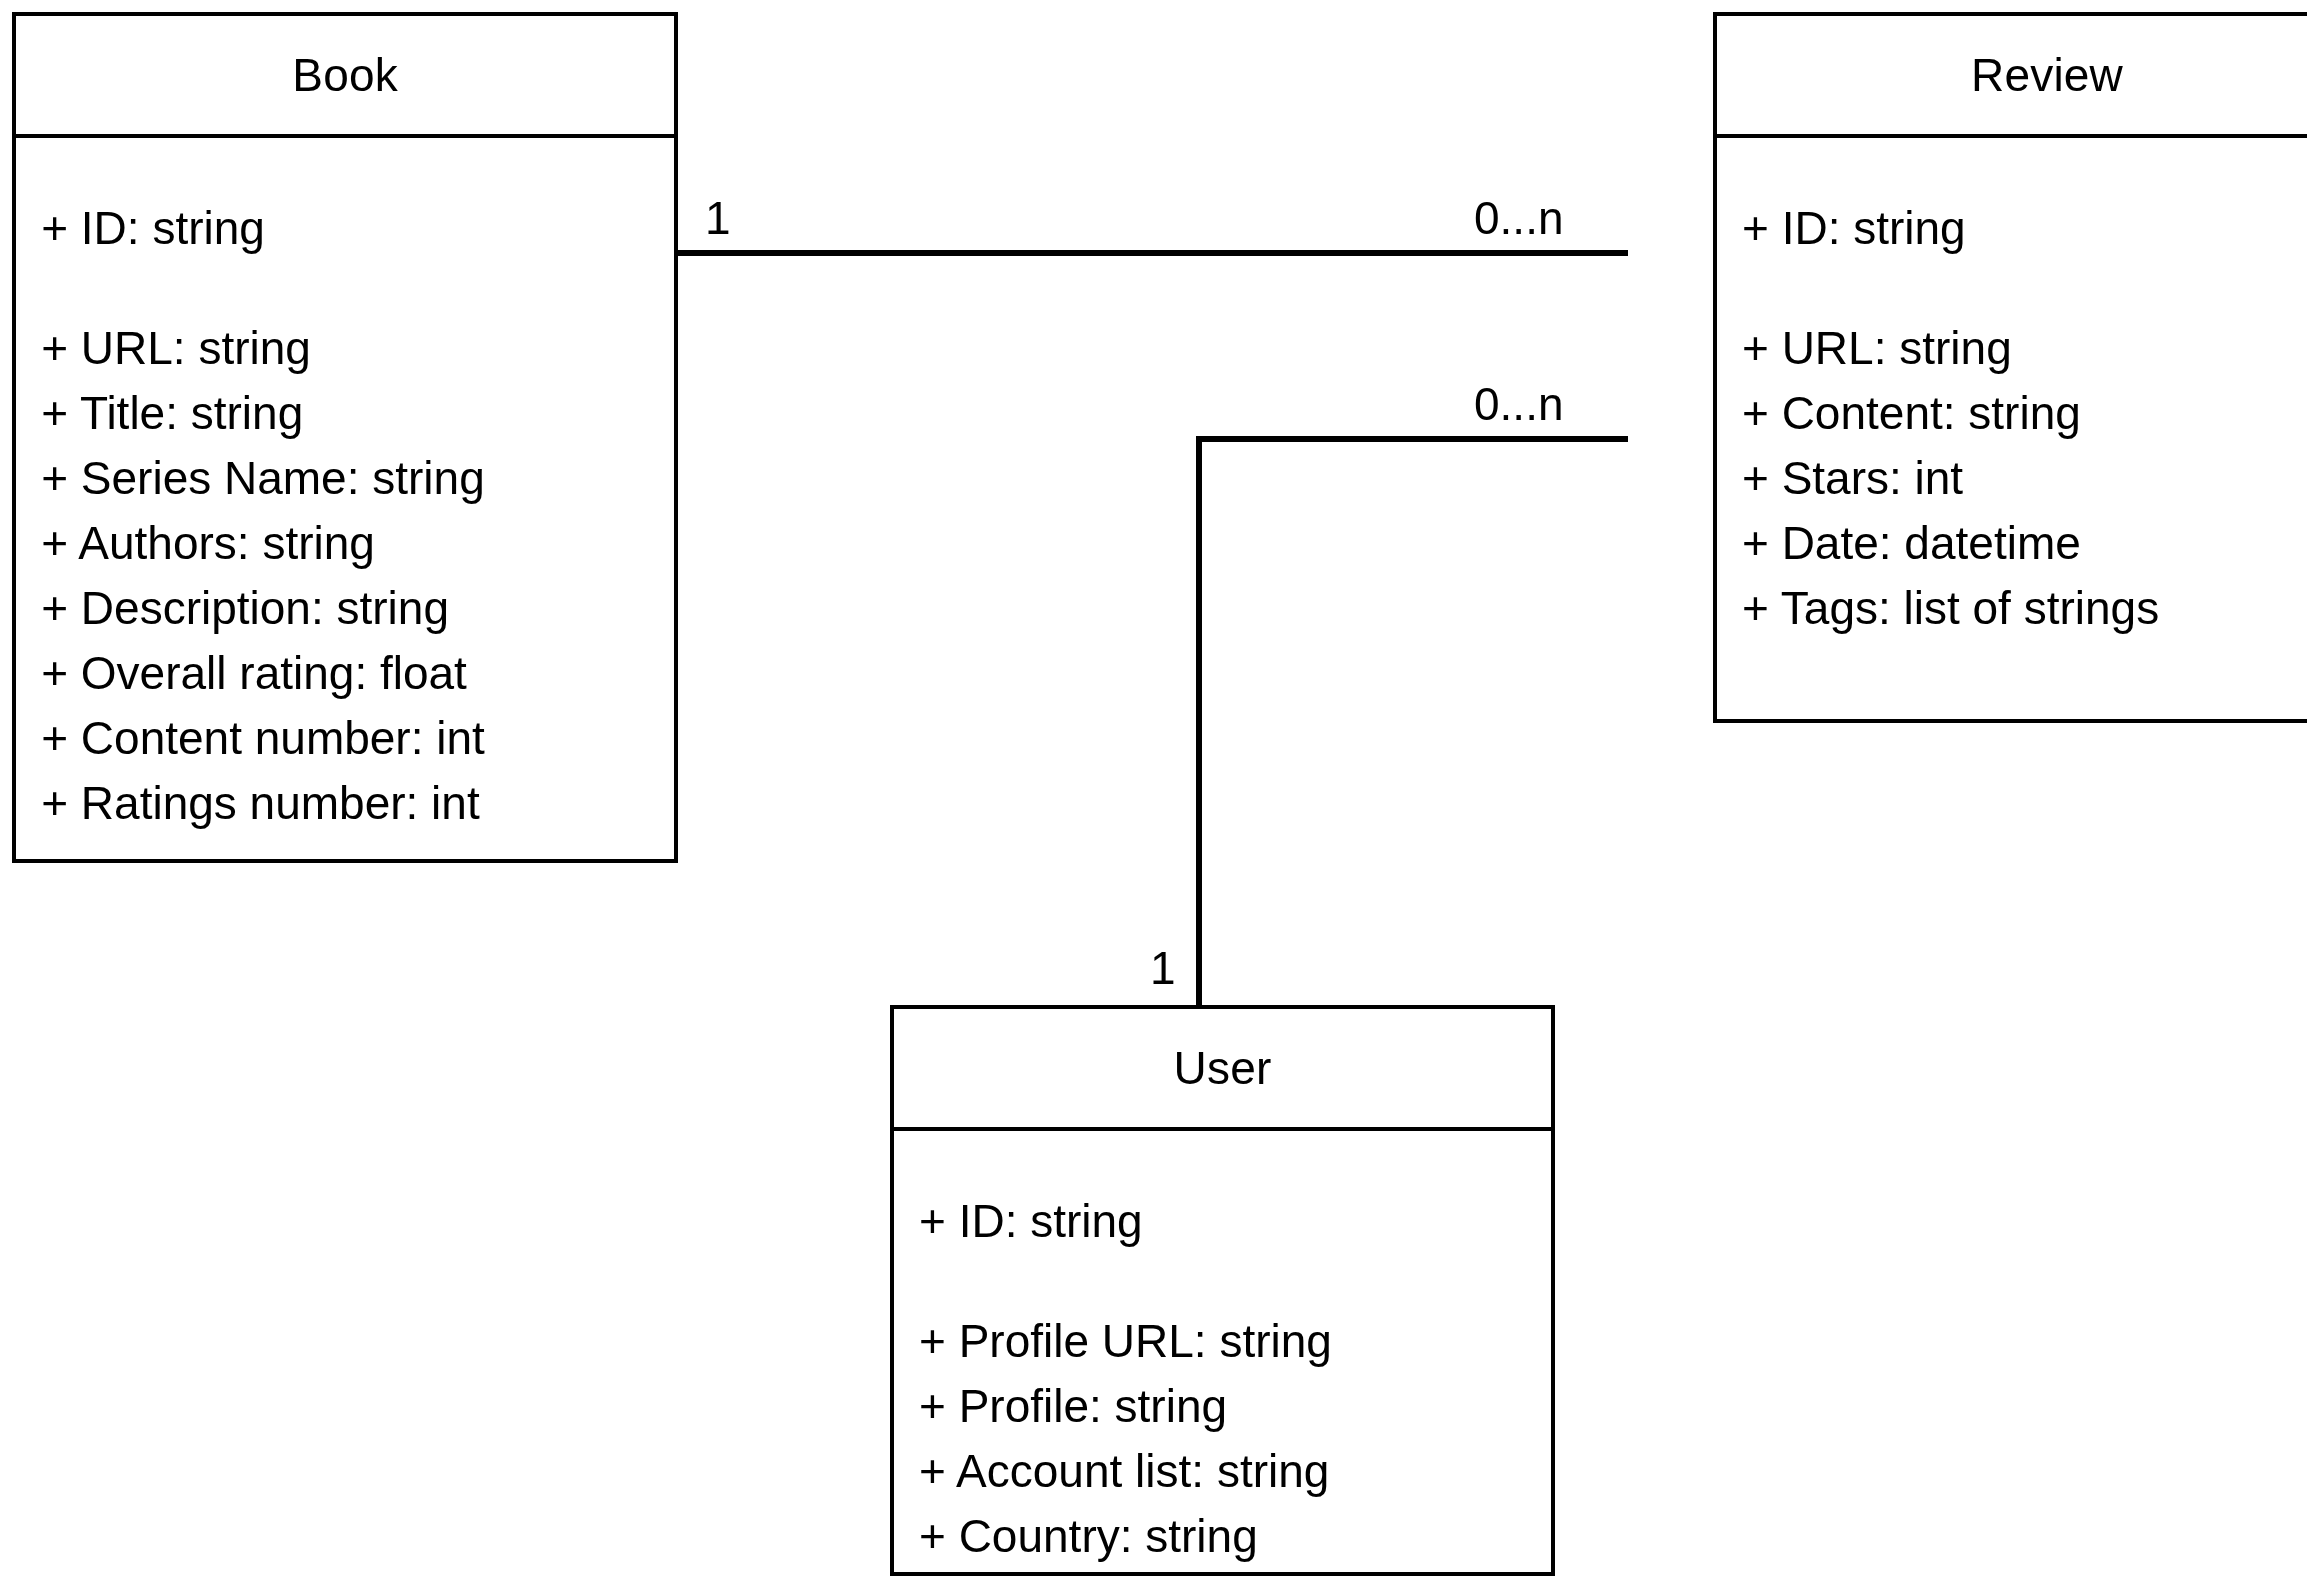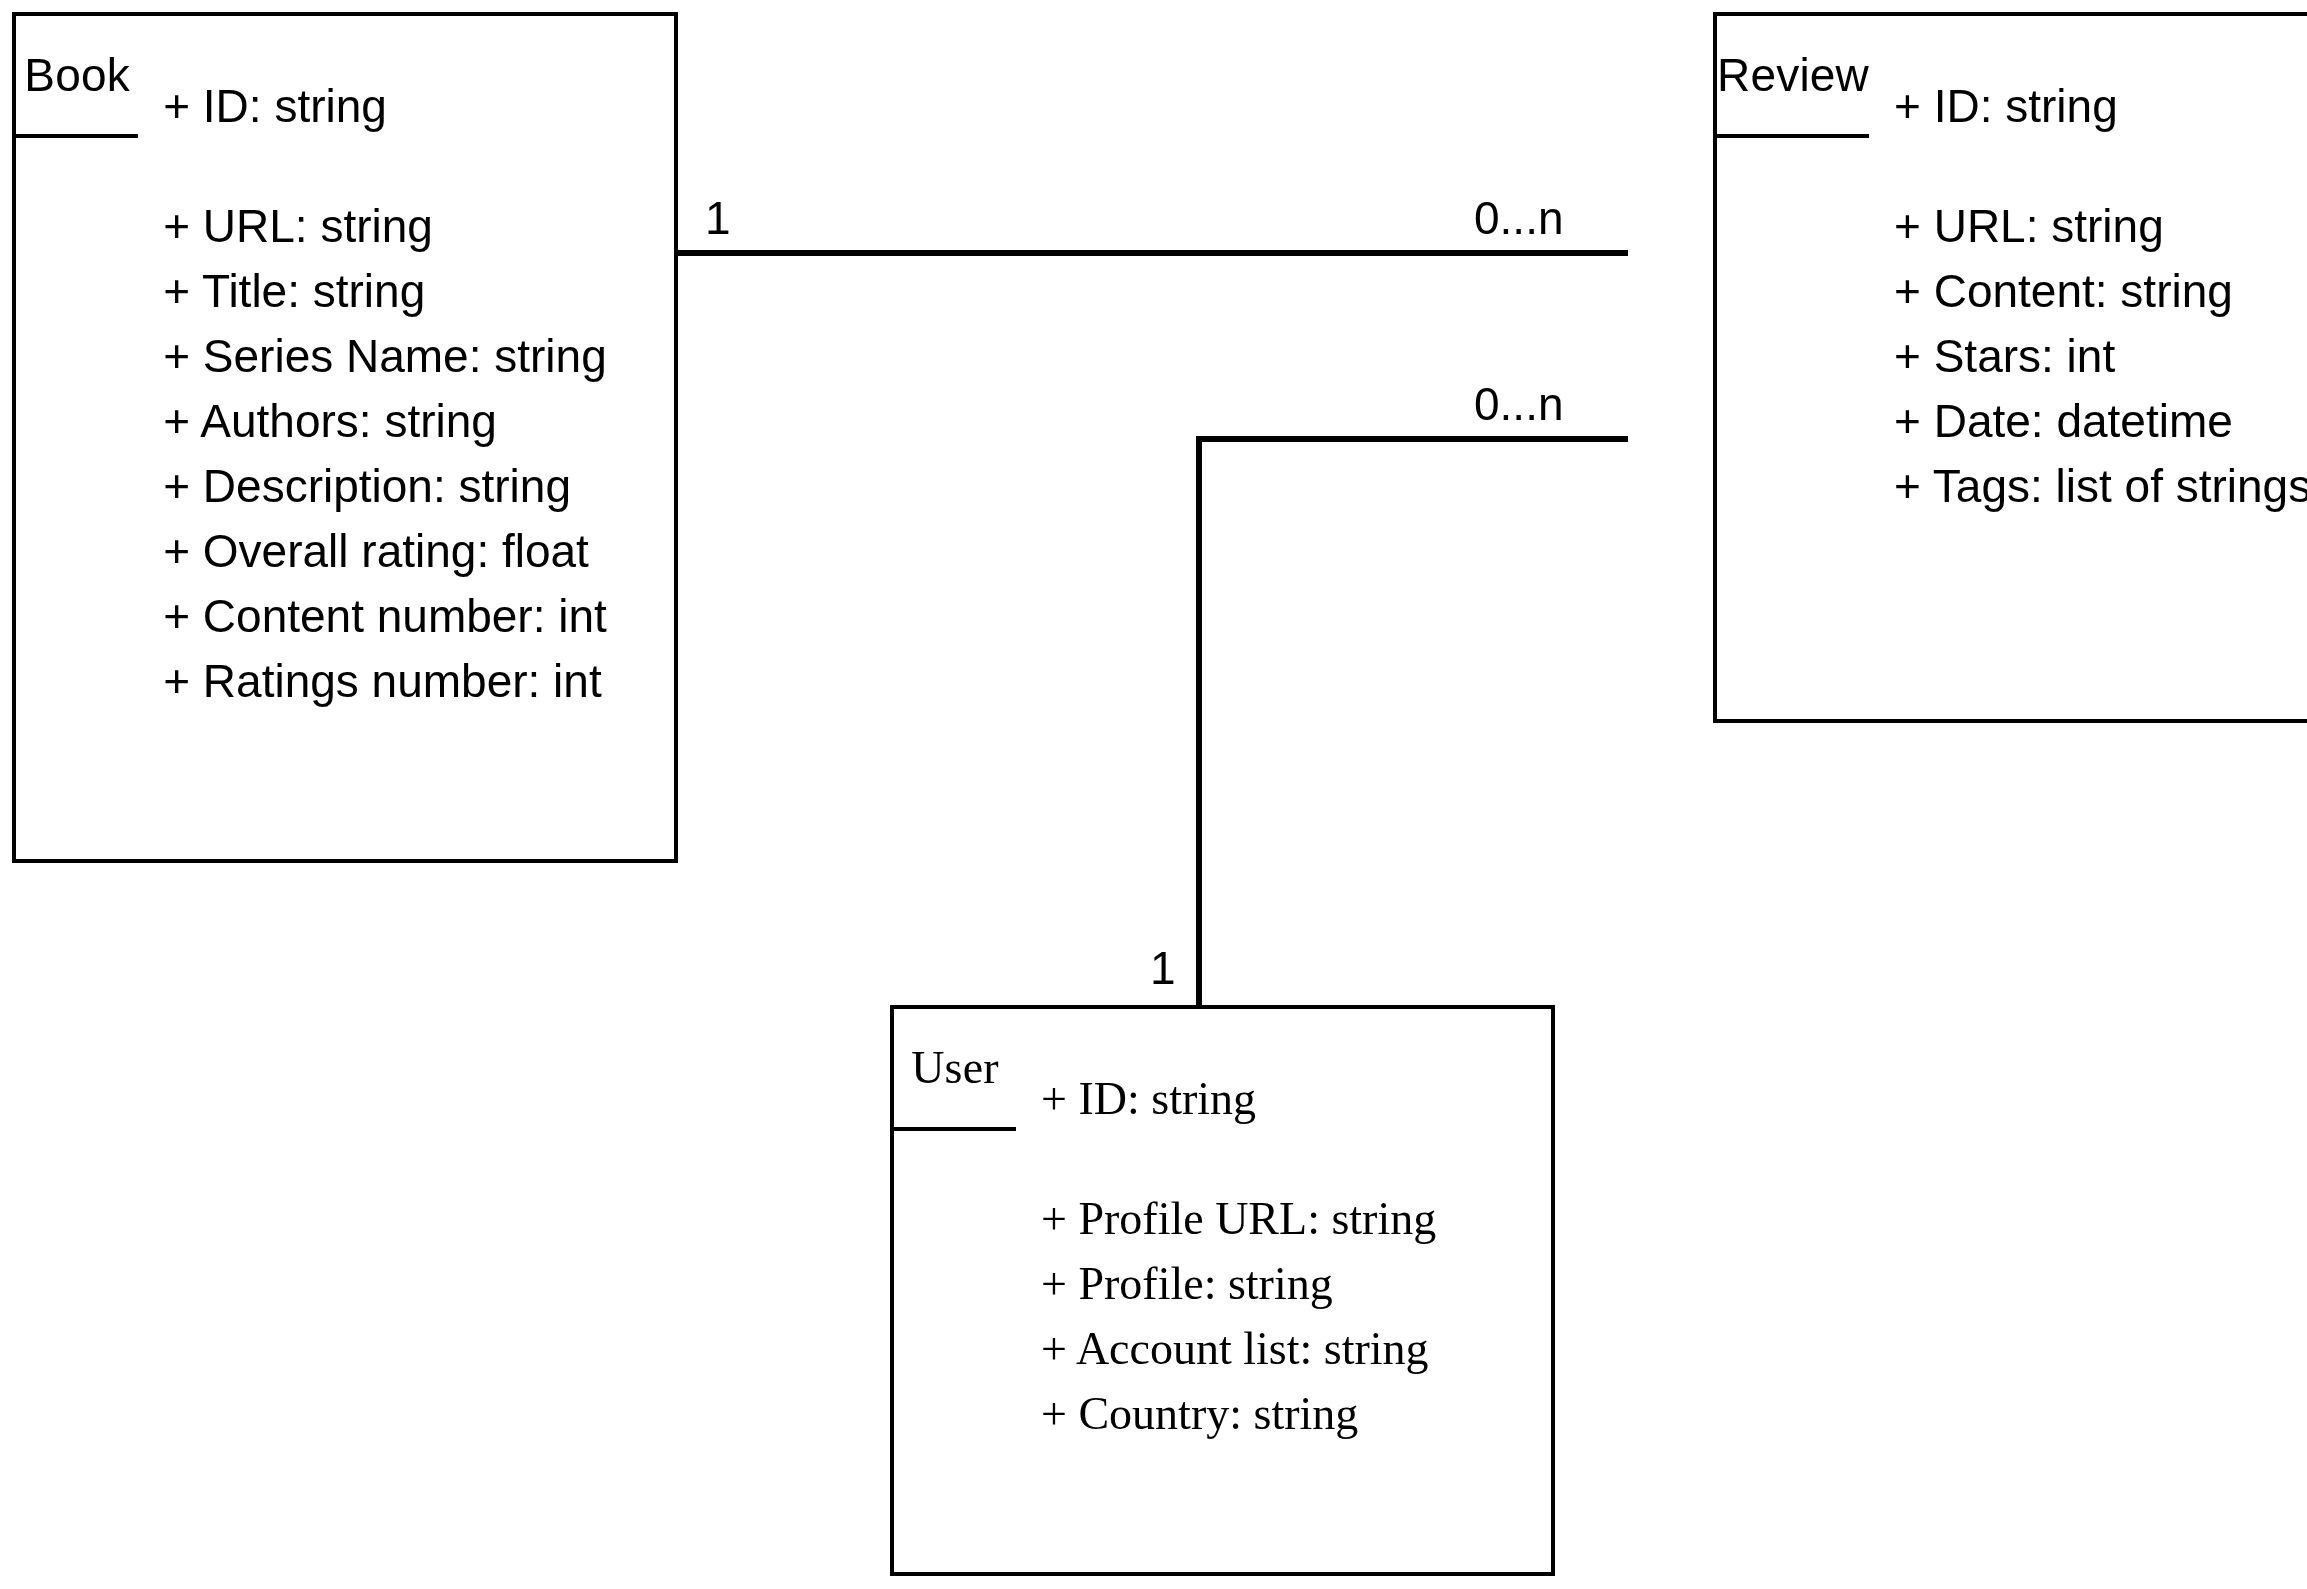--- a/index.html
+++ b/index.html
@@ -18,21 +18,21 @@
     overflow: hidden;
   }
 
   
   .uml-class {
     position: absolute;
     box-sizing: border-box;
     border: 4.9px solid #000000;
     background: #ffffff;
     display: flex;
-    flex-direction: row;
+    flex-direction: column;
   }
   .uml-class-header {
     box-sizing: border-box;
     height: 122px;
     flex: 0 0 122px;
     border-bottom: 4.9px solid #000000;
     display: flex;
     align-items: center;
     justify-content: center;
   }
@@ -107,21 +107,21 @@
     <div class="uml-class-body">
       <div class="uml-attr spacer-after">+ ID: string</div>
       <div class="uml-attr">+ URL: string</div>
       <div class="uml-attr">+ Content: string</div>
       <div class="uml-attr">+ Stars: int</div>
       <div class="uml-attr">+ Date: datetime</div>
       <div class="uml-attr">+ Tags: list of strings</div>
     </div>
   </div>
 
-  <div class="uml-class" style="left:890px; top:1005px; width:665px; height:571px;font-family:Liberation Serif, serif;">
+  <div class="uml-class" style="left:890px; top:1005px; width:665px; height:571px;">
     <div class="uml-class-header">
       <div class="uml-class-name">User</div>
     </div>
     <div class="uml-class-body">
       <div class="uml-attr spacer-after">+ ID: string</div>
       <div class="uml-attr">+ Profile URL: string</div>
       <div class="uml-attr">+ Profile: string</div>
       <div class="uml-attr">+ Account list: string</div>
       <div class="uml-attr">+ Country: string</div>
     </div>

